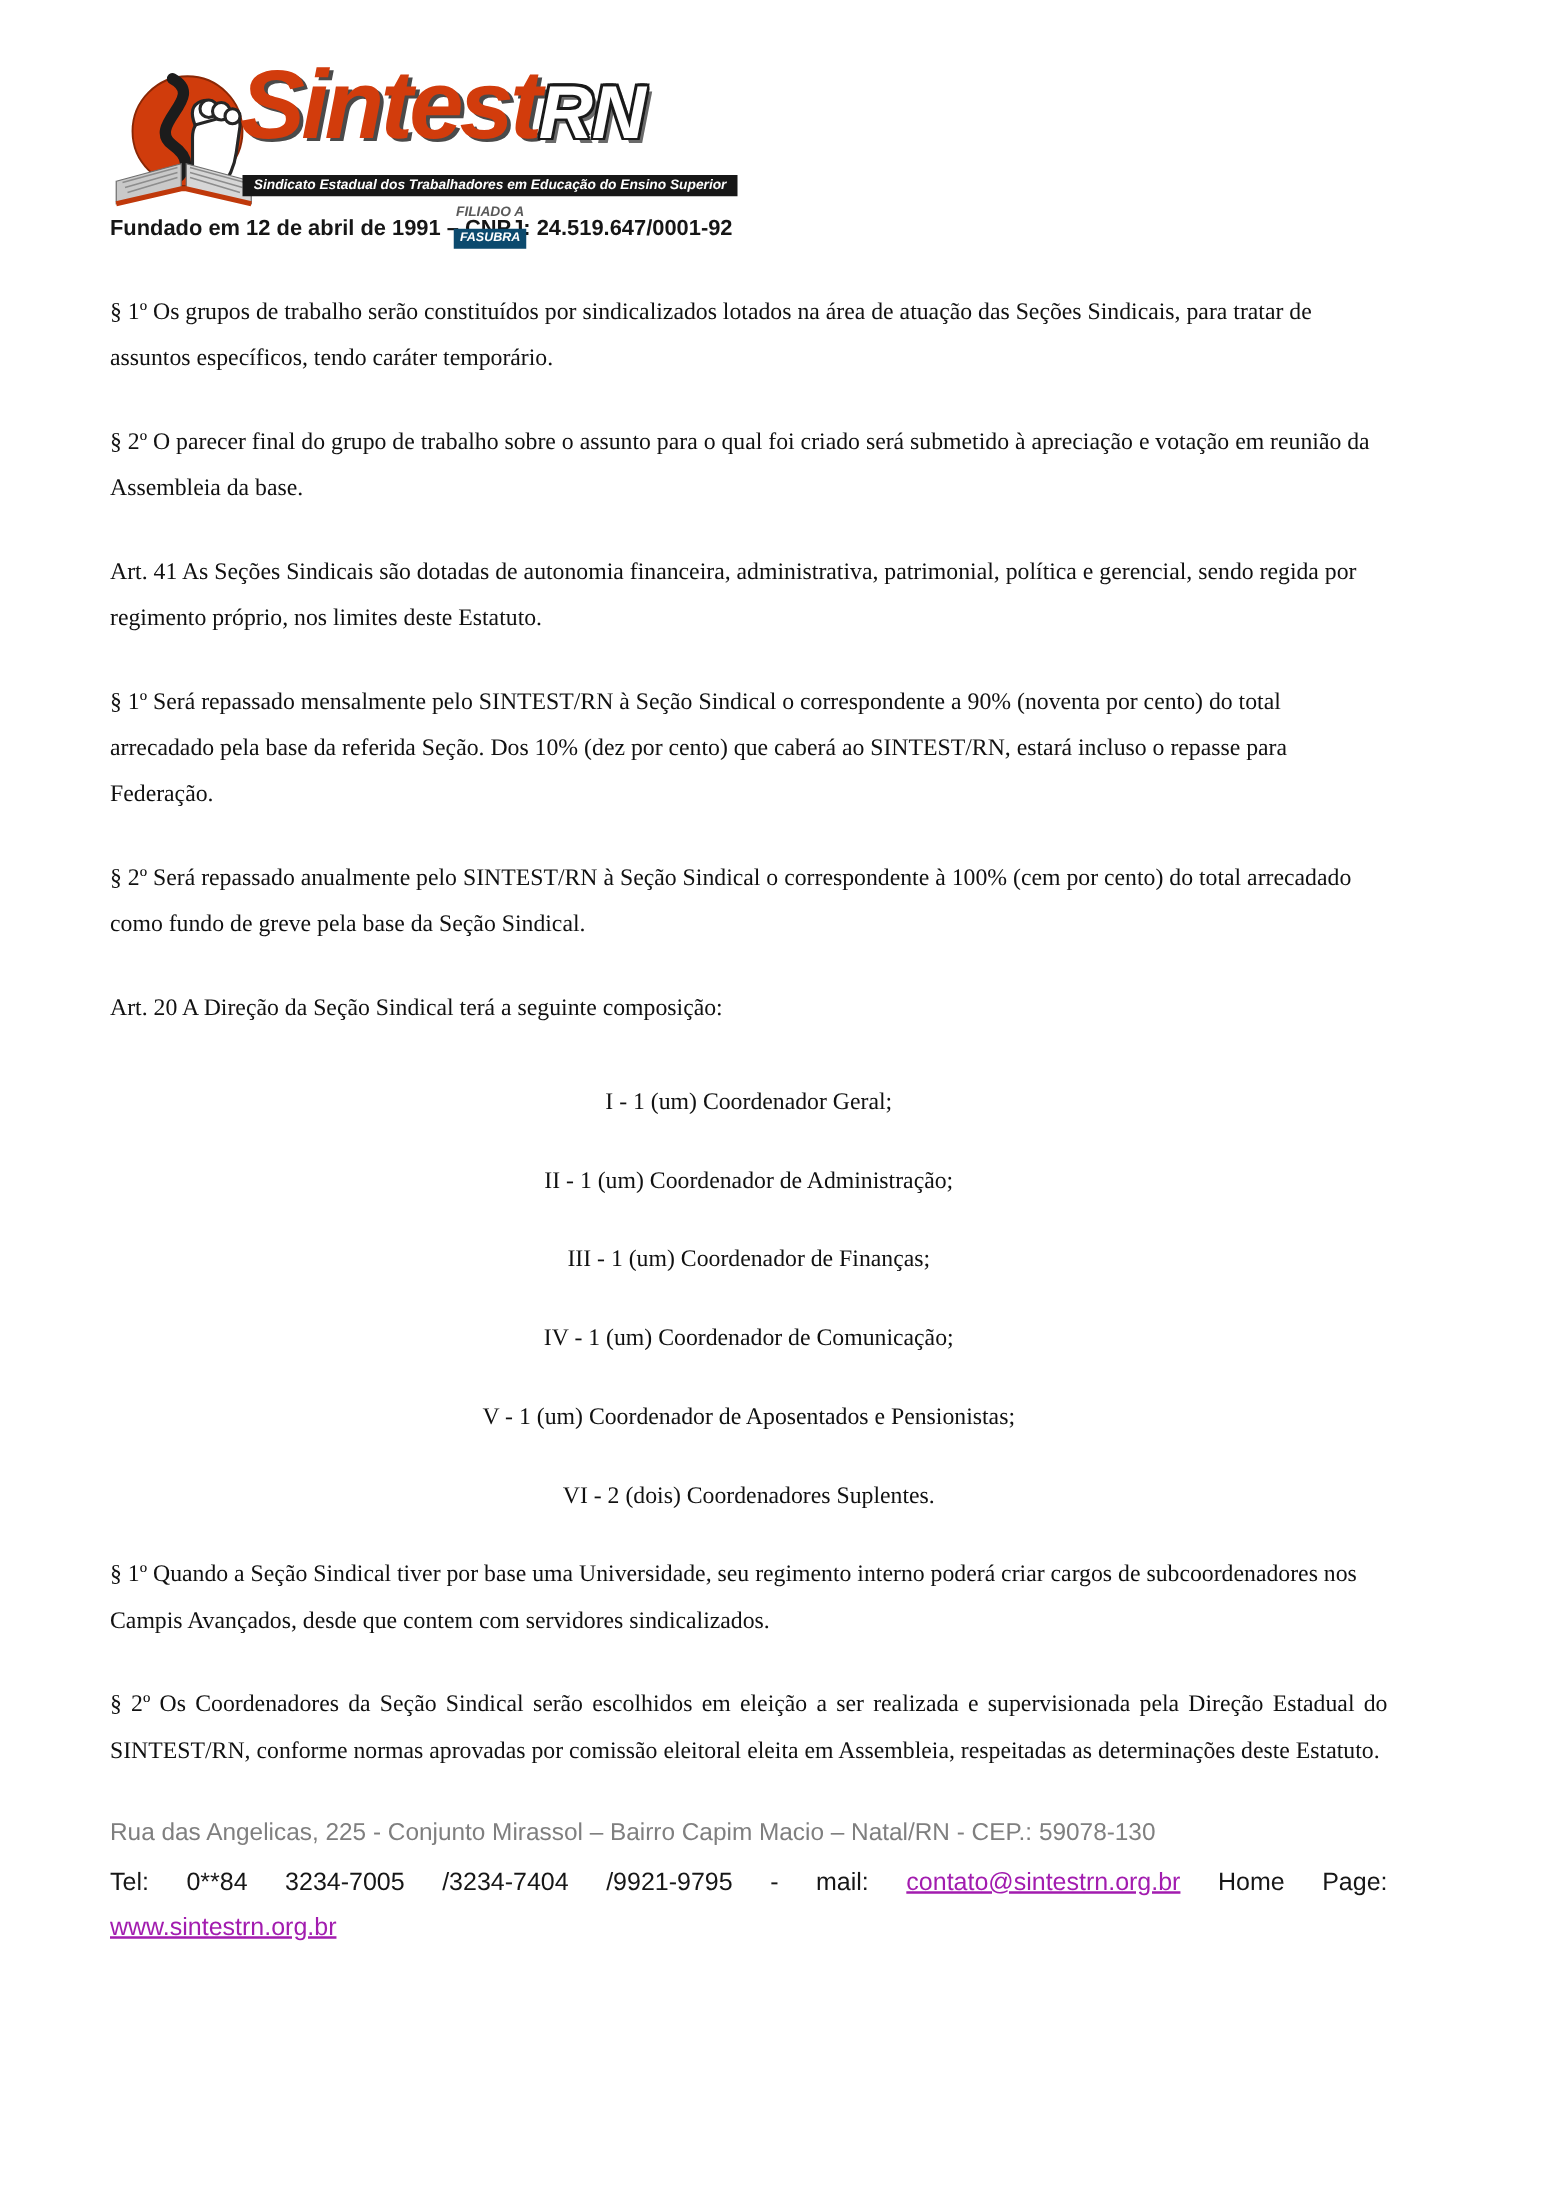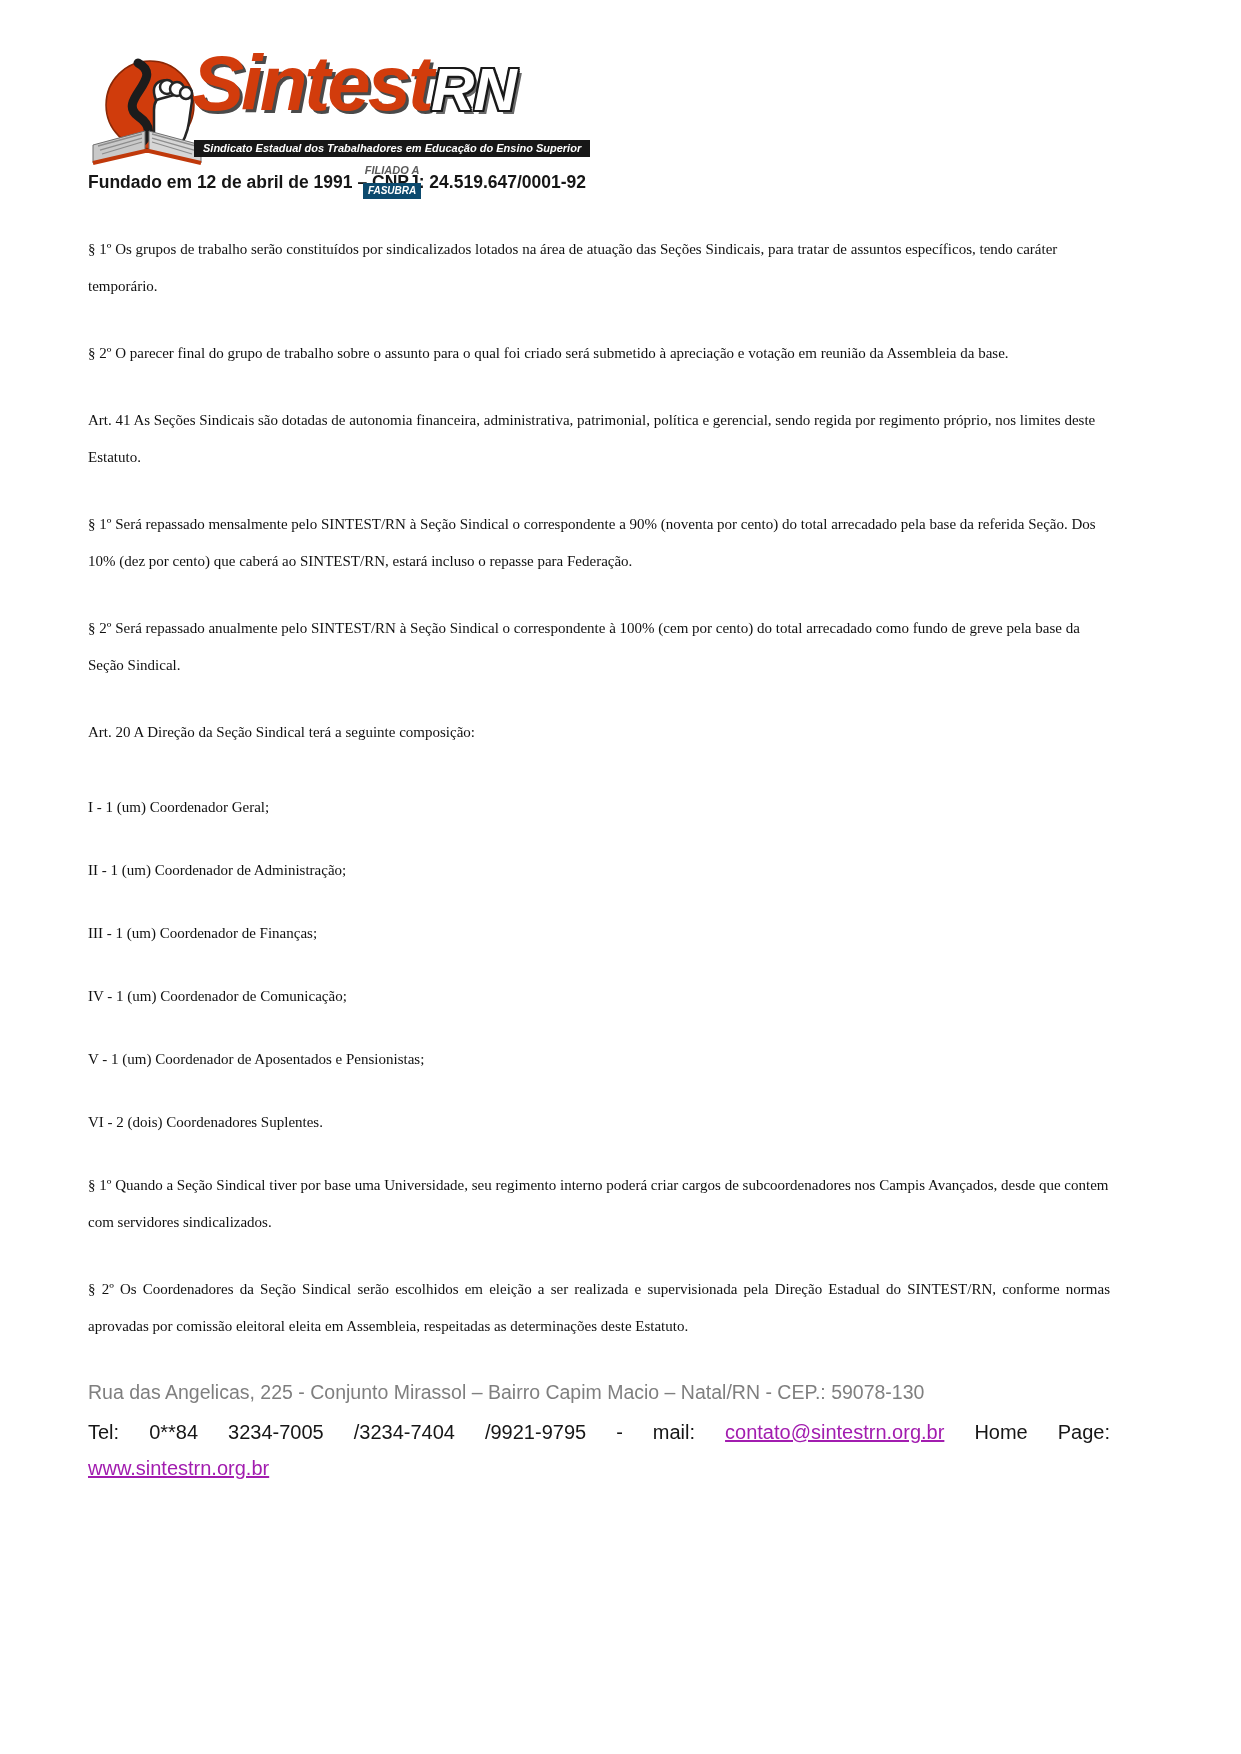--- a/index.html
+++ b/index.html
@@ -50,24 +50,24 @@
     background:#0c4a6e;color:#ffffff;
     font-size:10px;font-style:italic;font-weight:bold;
     padding:2px 5px 3px 5px;
   }
   .founding{
     margin-top:8px;
     font-family:"Liberation Sans","DejaVu Sans",sans-serif;
     font-weight:bold;font-size:17.5px;color:#161616;
   }
   
-  .doc-body{margin-top:38px;font-size:15px;line-height:37px;}
+  .doc-body{margin-top:38px;font-size:19px;line-height:37px;}
   .doc-body p{margin:0 0 30px 0;}
   .doc-body p.justify{text-align:justify;}
-  .comp-list{margin-top:38px;}
+  .comp-list{margin-top:38px;text-align:center;}
   .comp-list p{margin:0 0 26px 0;}
   
   .footer{
     margin-top:36px;
     font-family:"Liberation Sans","DejaVu Sans",sans-serif;
   }
   .address{color:#7f7f7f;font-size:19.5px;margin:0 0 13px 0;}
   .contact-line1{
     color:#161616;font-size:20px;line-height:30px;
     text-align:justify;text-align-last:justify;

